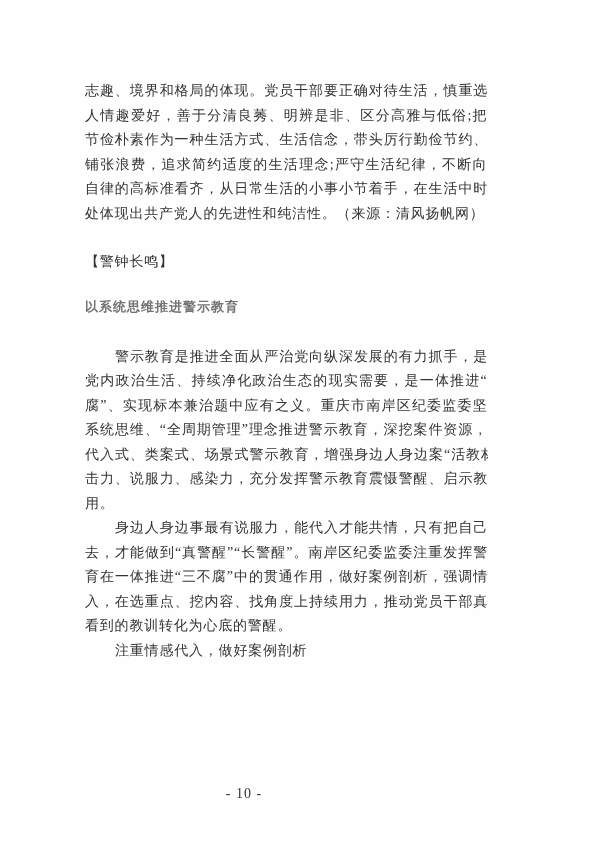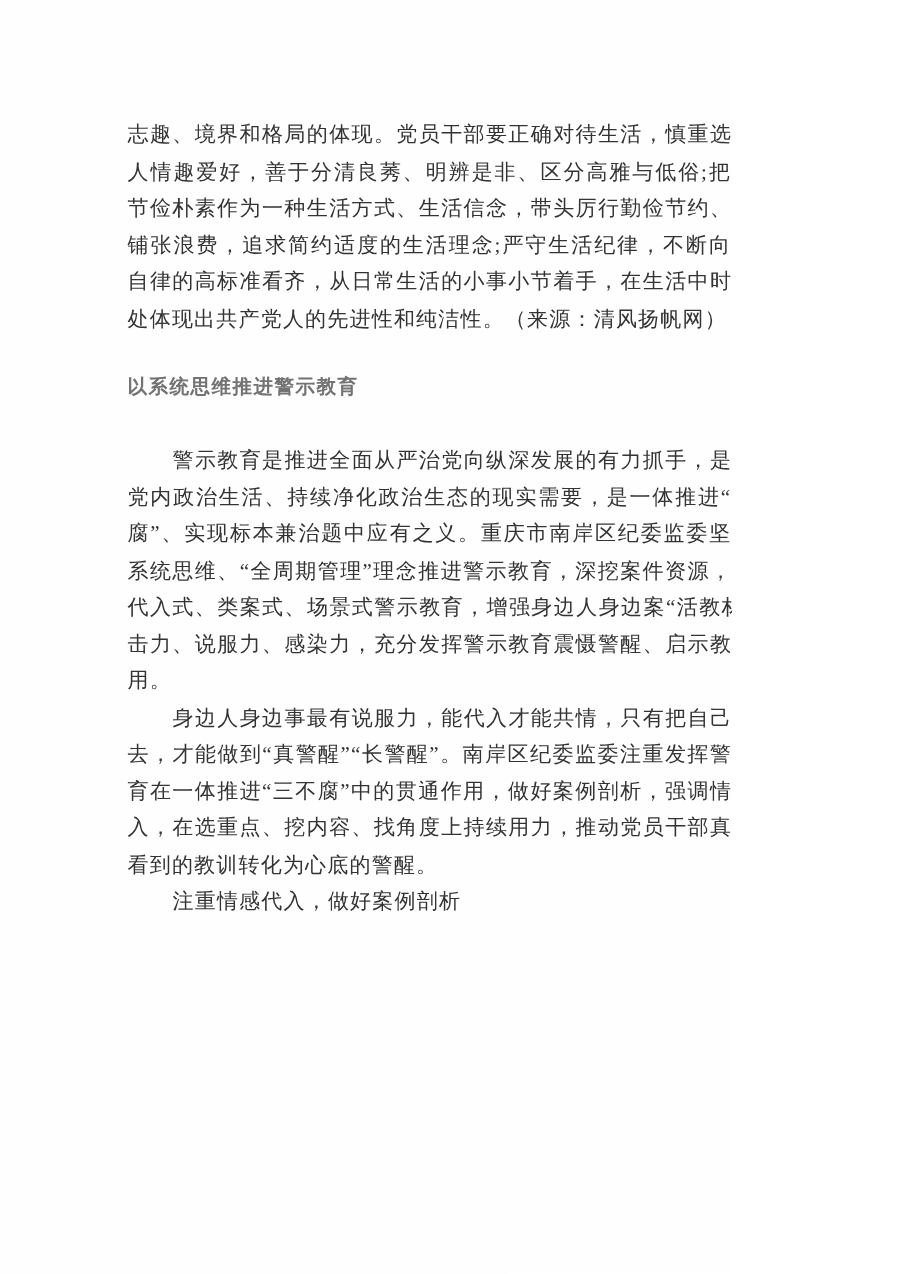--- a/index.html
+++ b/index.html
@@ -59,24 +59,26 @@
     color: #333333;
   }
 </style>
 </head>
 <body>
 
 <div class="page">
   <div class="content">
     <p class="body">志趣、境界和格局的体现。党员干部要正确对待生活，慎重选择个人情趣爱好，善于分清良莠、明辨是非、区分高雅与低俗;把崇尚节俭朴素作为一种生活方式、生活信念，带头厉行勤俭节约、反对铺张浪费，追求简约适度的生活理念;严守生活纪律，不断向廉洁自律的高标准看齐，从日常生活的小事小节着手，在生活中时时处处体现出共产党人的先进性和纯洁性。（来源：清风扬帆网）</p>
 
+    <p class="body section-head">【警钟长鸣】</p>
 
     <h1 class="doc-title">以系统思维推进警示教育</h1>
 
     <p class="body indent after-title">警示教育是推进全面从严治党向纵深发展的有力抓手，是严肃党内政治生活、持续净化政治生态的现实需要，是一体推进“三不腐”、实现标本兼治题中应有之义。重庆市南岸区纪委监委坚持以系统思维、“全周期管理”理念推进警示教育，深挖案件资源，通过代入式、类案式、场景式警示教育，增强身边人身边案“活教材”冲击力、说服力、感染力，充分发挥警示教育震慑警醒、启示教化作用。</p>
 
     <p class="body indent">身边人身边事最有说服力，能代入才能共情，只有把自己摆进去，才能做到“真警醒”“长警醒”。南岸区纪委监委注重发挥警示教育在一体推进“三不腐”中的贯通作用，做好案例剖析，强调情感代入，在选重点、挖内容、找角度上持续用力，推动党员干部真正把看到的教训转化为心底的警醒。</p>
 
     <p class="body indent">注重情感代入，做好案例剖析</p>
 
   </div>
 
+  <div class="page-number">- 10 -</div>
 </div>
 
 </body></html>

